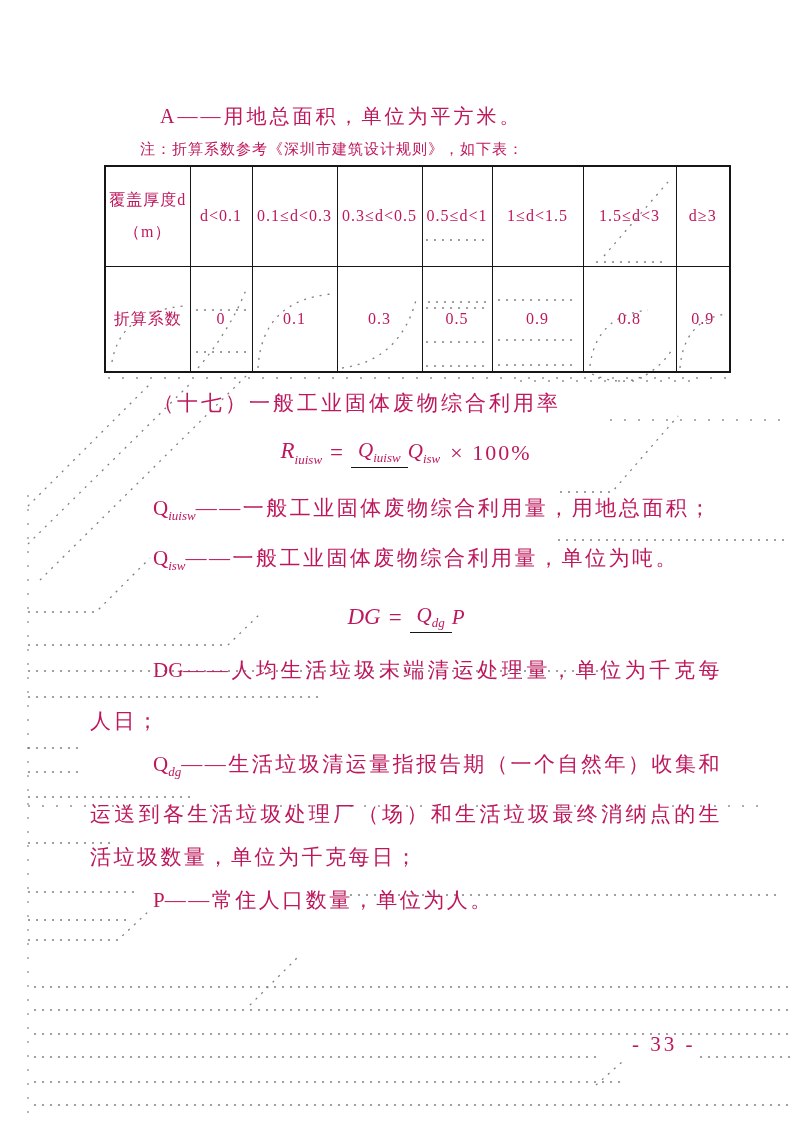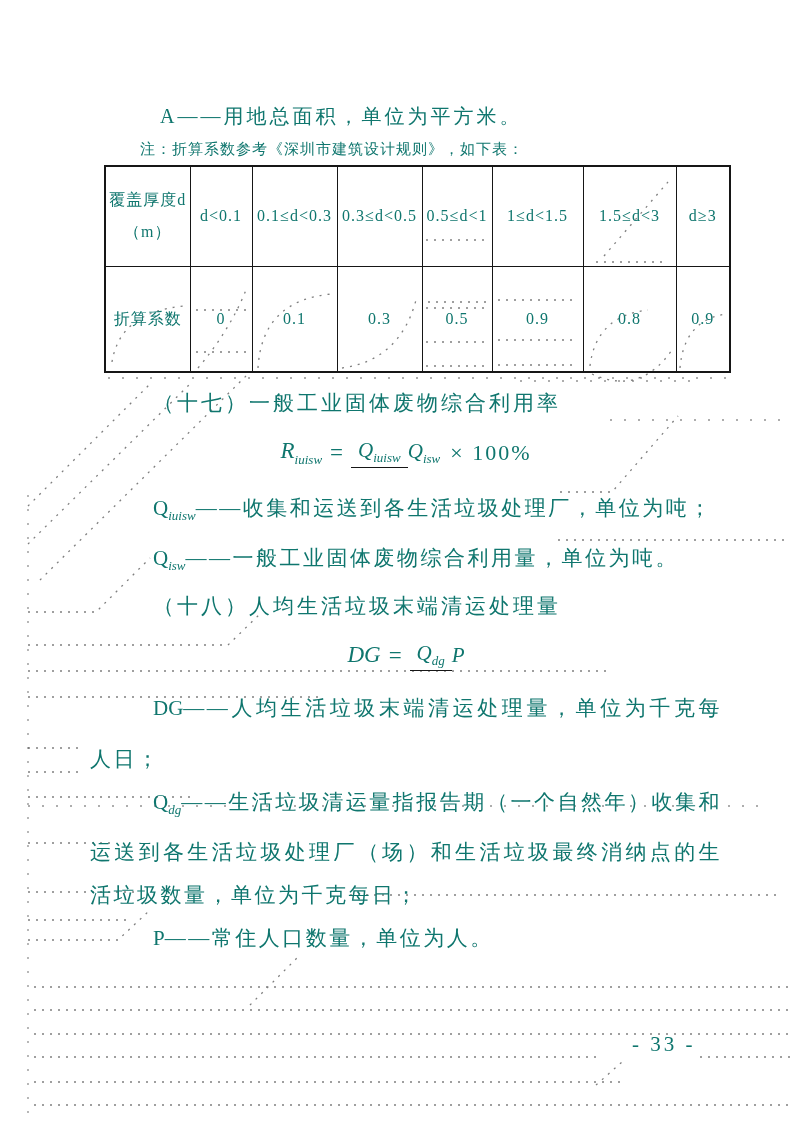--- a/index.html
+++ b/index.html
@@ -1,20 +1,20 @@
 <!DOCTYPE html>
 <html><head>
 <meta charset="utf-8">
 <style>
   html,body{margin:0;padding:0;background:#e8e8e8;}
   .page{
     position:relative;width:794px;height:1123px;margin:0 auto;
     background:#ffffff;overflow:hidden;
     font-family:"Liberation Serif","DejaVu Serif",serif;
-    color:#0f766e;
+    color:#be185d;
   }
   .watermark{position:absolute;left:0;top:0;z-index:0;}
   .content{position:absolute;left:90px;top:102px;width:632px;z-index:1;}
 
   p{margin:0;}
   .line-a{font-size:20px;line-height:28px;letter-spacing:3px;text-indent:70px;}
   .note{font-size:15px;line-height:22px;letter-spacing:1px;text-indent:50px;margin-top:8px;}
 
   table.conv{
     border-collapse:collapse;table-layout:fixed;
@@ -172,27 +172,26 @@
       <span class="fvar"><span>R</span><sub>iuisw</sub></span>
       <span class="feq">=</span>
       <span class="frac">
         <span class="num"><span>Q</span><sub>iuisw</sub></span>
         <span class="den"><span>Q</span><sub>isw</sub></span>
       </span>
       <span class="ftail">× 100%</span>
     </div>
 
     <p class="def">
-      <span class="dsym"><span>Q</span><sub>iuisw</sub></span><span>——收集和运送到各生活垃圾处理厂，单位为吨；</span>
+      <span class="dsym"><span>Q</span><sub>iuisw</sub></span><span>——一般工业固体废物综合利用量，用地总面积；</span>
     </p>
     <p class="def">
       <span class="dsym"><span>Q</span><sub>isw</sub></span><span>——一般工业固体废物综合利用量，单位为吨。</span>
     </p>
 
-    <p class="heading heading18">（十八）人均生活垃圾末端清运处理量</p>
 
     <div class="formula formula18">
       <span class="fvar"><span>DG</span><sub></sub></span>
       <span class="feq">=</span>
       <span class="frac">
         <span class="num"><span>Q</span><sub>dg</sub></span>
         <span class="den"><span>P</span><sub></sub></span>
       </span>
     </div>
 

